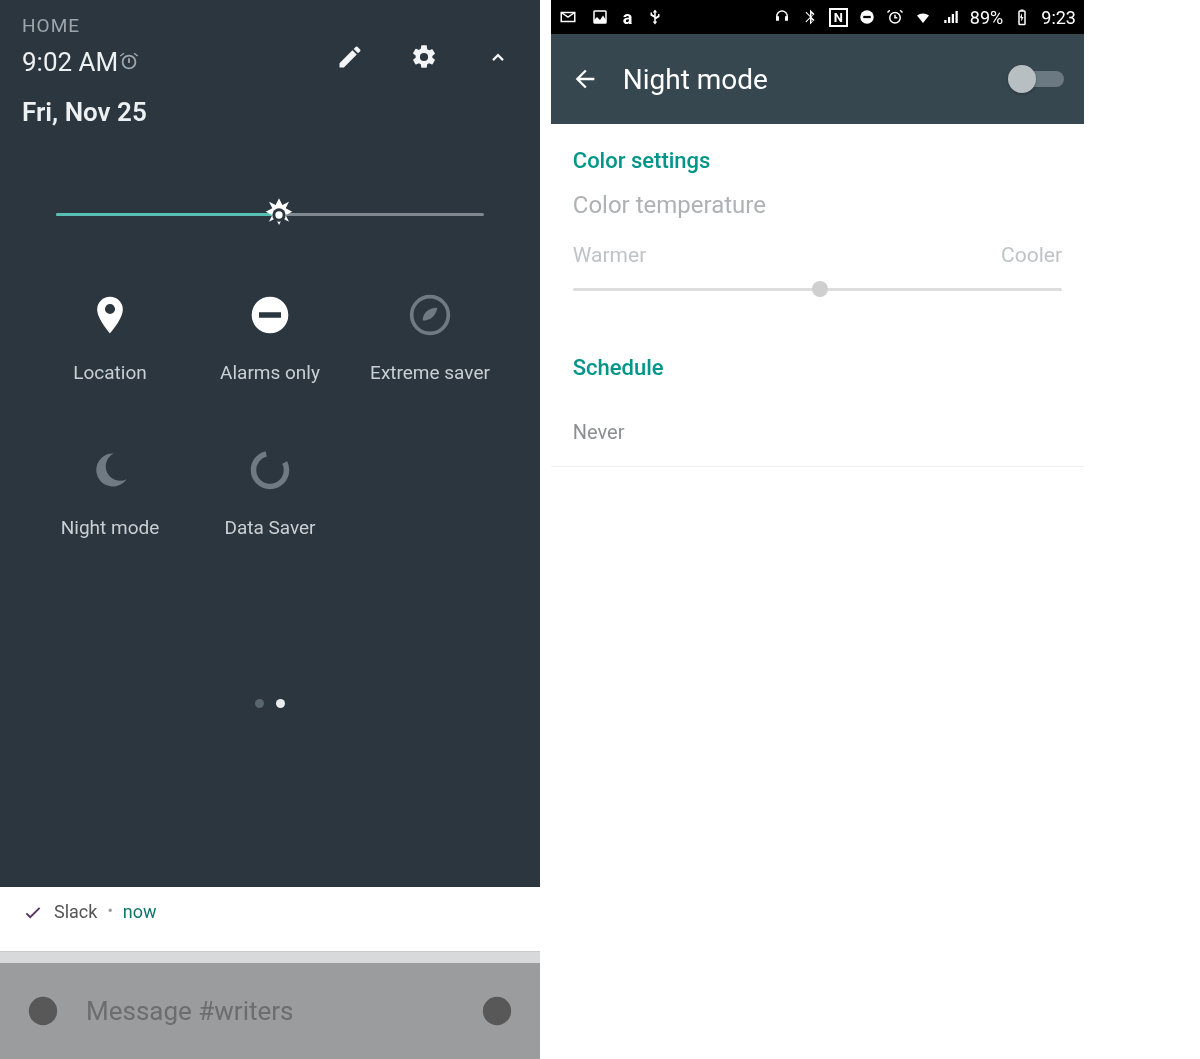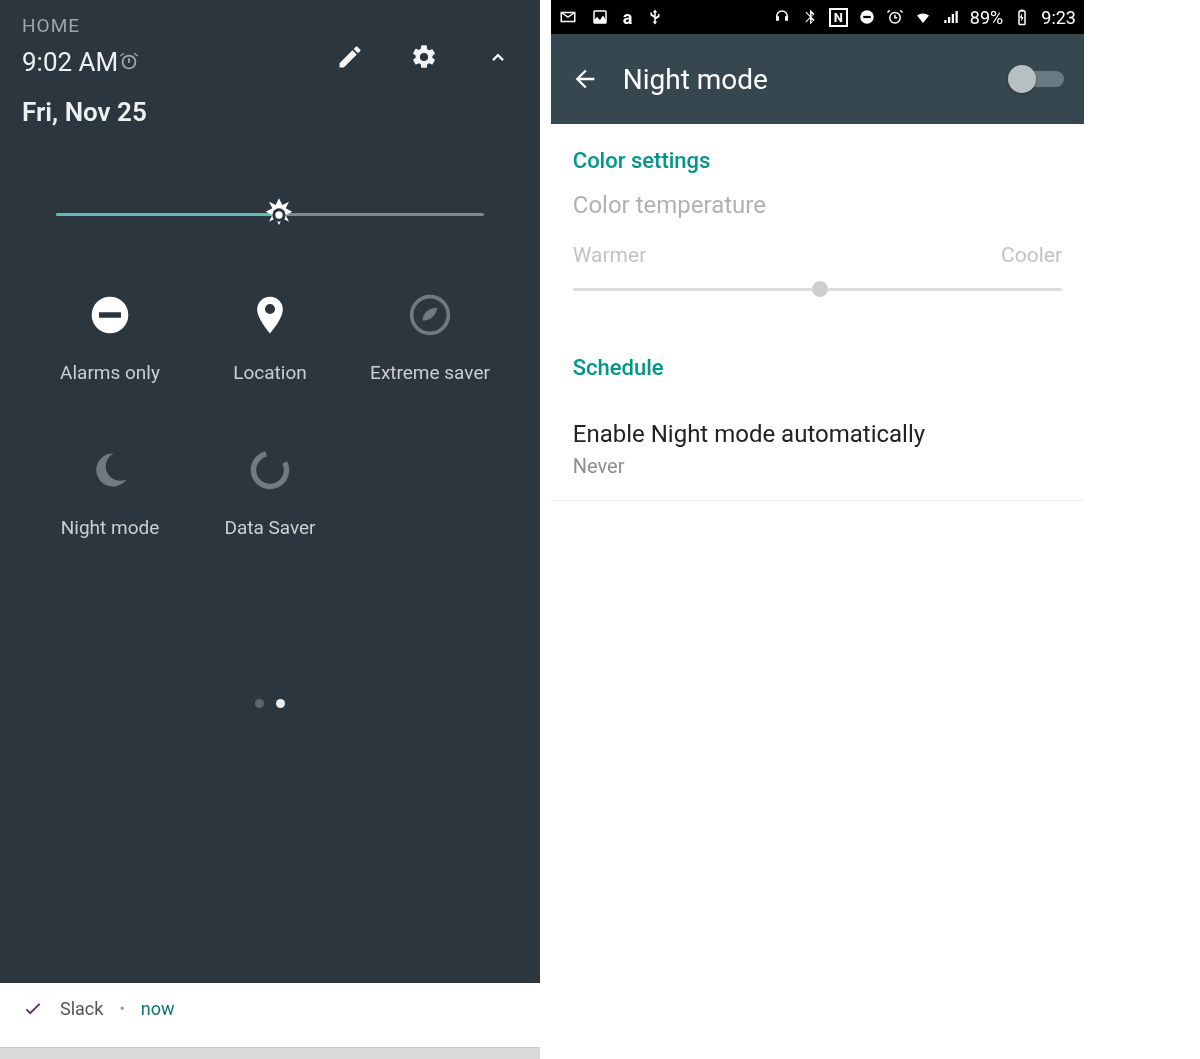--- a/index.html
+++ b/index.html
@@ -32,21 +32,21 @@
   .icon-on { fill: #fff; }
   .icon-off { fill: #6f7a82; }
 
   .dots { display: flex; justify-content: center; gap: 12px; margin-top: 160px; }
   .dot { width: 9px; height: 9px; border-radius: 50%; }
   .dot-dim { background: #5a666e; }
   .dot-active { background: #e9edef; }
 
   
   .notif { background: #fff; padding: 14px 22px 28px 22px; }
-  .notif-top { display: flex; align-items: center; gap: 16px; }
+  .notif-top { display: flex; gap: 10px; }
   .notif-check { width: 22px; height: 22px; }
   .notif-app { font-size: 18px; color: #555; }
   .notif-sep { color: #999; }
   .notif-time { font-size: 18px; color: #0f766e; }
   .notif-body { font-size: 24px; color: #222; margin-top: 12px; }
 
   
   .dim-space { height: 12px; background: #d8d9da; border-top: 1px solid #c9cacb; }
   .input-bar { background: #9b9c9d; height: 96px; display: flex; align-items: center; padding: 0 26px; gap: 26px; }
   .input-field { flex: 1; font-size: 26px; color: #6c6d6e; }
@@ -119,30 +119,30 @@
             <path d="M12 2l2 4 4-2-2 4 4 2-4 2 2 4-4-2-2 4-2-4-4 2 2-4-4-2 4-2-2-4 4 2 2-4z"></path>
             <circle cx="12" cy="12" r="4" fill="#2b363f"></circle>
             <circle cx="12" cy="12" r="2.2" fill="#fff"></circle>
           </svg>
       </div>
     </div>
 
     <div class="tiles">
       <div class="tile">
         <svg class="tile-icon icon-on" viewBox="0 0 24 24">
+            <path d="M12 2a7 7 0 0 0-7 7c0 5.25 7 13 7 13s7-7.75 7-13a7 7 0 0 0-7-7zm0 9.5A2.5 2.5 0 1 1 12 6a2.5 2.5 0 0 1 0 5.5z"></path>
+          </svg>
+        <span class="tile-label">Location</span>
+      </div>
+      <div class="tile">
+        <svg class="tile-icon icon-on" viewBox="0 0 24 24">
             <circle cx="12" cy="12" r="10"></circle>
             <rect x="6" y="10.5" width="12" height="3" fill="#2b363f"></rect>
           </svg>
         <span class="tile-label">Alarms only</span>
-      </div>
-      <div class="tile">
-        <svg class="tile-icon icon-on" viewBox="0 0 24 24">
-            <path d="M12 2a7 7 0 0 0-7 7c0 5.25 7 13 7 13s7-7.75 7-13a7 7 0 0 0-7-7zm0 9.5A2.5 2.5 0 1 1 12 6a2.5 2.5 0 0 1 0 5.5z"></path>
-          </svg>
-        <span class="tile-label">Location</span>
       </div>
       <div class="tile">
         <svg class="tile-icon icon-off" viewBox="0 0 24 24">
             <circle cx="12" cy="12" r="10" fill="none" stroke="#6f7a82" stroke-width="2"></circle>
             <path d="M8 15c0-4 3-7 8-7-1 5-4 7-8 7z"></path>
           </svg>
         <span class="tile-label">Extreme saver</span>
       </div>
       <div class="tile">
         <svg class="tile-icon icon-off" viewBox="0 0 24 24">
@@ -170,20 +170,33 @@
       <div class="notif-top">
         <svg class="notif-check" viewBox="0 0 24 24" fill="#5a3765">
             <path d="M9 16.2l-3.5-3.5L4 14.2 9 19.2 20 8.2l-1.5-1.5z"></path>
           </svg>
         <span class="notif-app">Slack</span>
         <span class="notif-sep">•</span>
         <span class="notif-time">now</span>
       </div>
     </div>
     <div class="dim-space"></div>
+    <div class="input-bar">
+      <svg class="input-icon" viewBox="0 0 24 24" fill="none" stroke="#585859" stroke-width="2">
+          <circle cx="12" cy="12" r="9"></circle>
+          <circle cx="9" cy="10" r="1" fill="#585859" stroke="none"></circle>
+          <circle cx="15" cy="10" r="1" fill="#585859" stroke="none"></circle>
+          <path d="M8 15c1 1.5 3 2 4 2s3-.5 4-2"></path>
+        </svg>
+      <div class="input-field">Message #writers</div>
+      <svg class="input-icon" viewBox="0 0 24 24" fill="none" stroke="#585859" stroke-width="2">
+          <circle cx="12" cy="12" r="9"></circle>
+          <path d="M12 8v8M8 12h8"></path>
+        </svg>
+    </div>
   </div>
 
   <div class="gutter"></div>
 
   <div class="right">
     <div class="status-bar">
       <div class="status-left">
         <svg class="status-icon" viewBox="0 0 24 24">
             <rect x="3" y="6" width="18" height="12" fill="none" stroke="#fff" stroke-width="2"></rect>
             <path d="M3 6l9 6 9-6" fill="none" stroke="#fff" stroke-width="2"></path>
@@ -251,18 +264,17 @@
       <div class="ct-slider">
         <div class="ct-track"></div>
         <div class="ct-thumb"></div>
       </div>
     </div>
 
     <div class="section" style="padding-bottom:0">
       <div class="section-title">Schedule</div>
     </div>
     <div class="sched-item">
-      <div class="sched-primary">Enable Night mode automatically</div>
       <div class="sched-secondary">Never</div>
     </div>
   </div>
 
 </div>
 
 </body></html>

